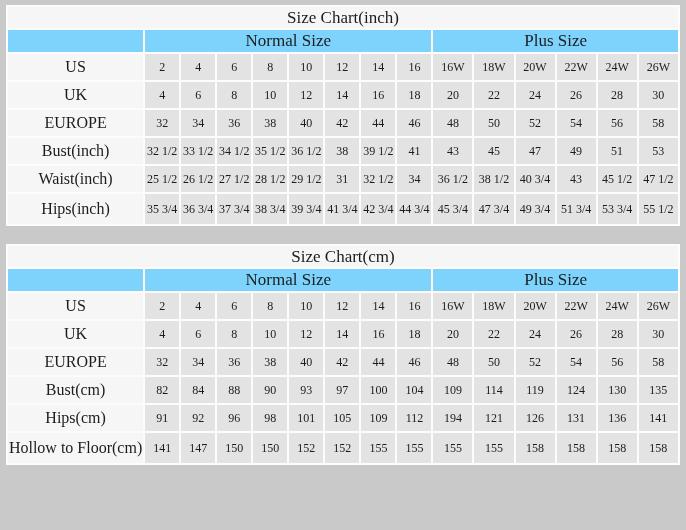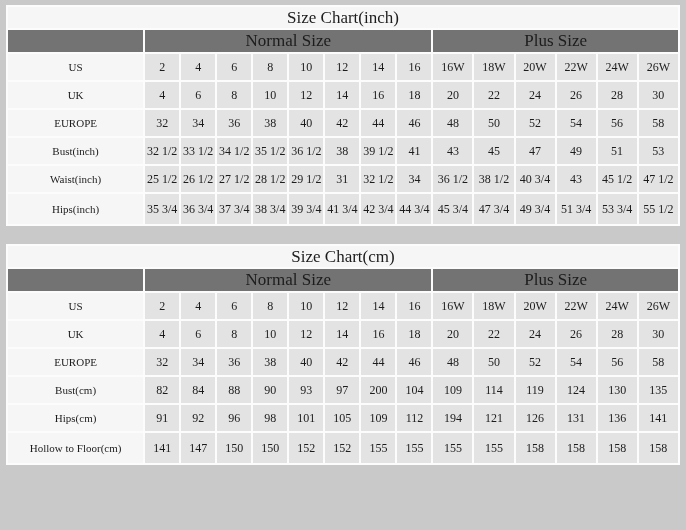--- a/index.html
+++ b/index.html
@@ -26,25 +26,25 @@
     vertical-align: middle;
     overflow: hidden;
     white-space: nowrap;
     padding: 0;
   }
   col.c-label  { width: 135px; }
   col.c-normal { width: 34px; }
   col.c-plus   { width: 39px; }
 
   .title-row td { height: 21px; font-size: 17px; background: #f6f6f6; }
-  .group-row td { height: 22px; font-size: 17px; background: #737373; }
+  .group-row td { height: 22px; font-size: 17px; background: #7dd3fc; }
 
   td.label {
     background: #f6f6f6;
-    font-size: 11px;
+    font-size: 16px;
     height: 26px;
   }
   td.val {
     background: #e3e3e3;
     font-size: 12px;
   }
   tbody tr:last-child td { height: 30px; }
 </style>
 </head>
 <body>
@@ -266,21 +266,21 @@
           <td class="val">58</td>
         </tr>
         <tr>
           <td class="label">Bust(cm)</td>
           <td class="val">82</td>
           <td class="val">84</td>
           <td class="val">88</td>
           <td class="val">90</td>
           <td class="val">93</td>
           <td class="val">97</td>
-          <td class="val">200</td>
+          <td class="val">100</td>
           <td class="val">104</td>
           <td class="val">109</td>
           <td class="val">114</td>
           <td class="val">119</td>
           <td class="val">124</td>
           <td class="val">130</td>
           <td class="val">135</td>
         </tr>
         <tr>
           <td class="label">Hips(cm)</td>

